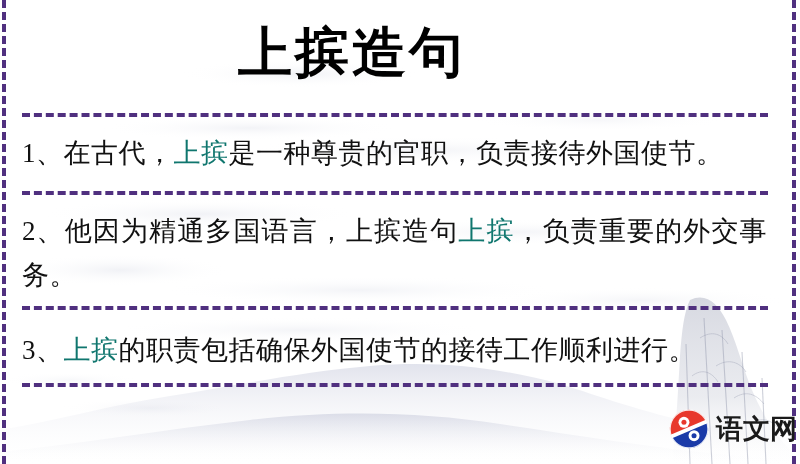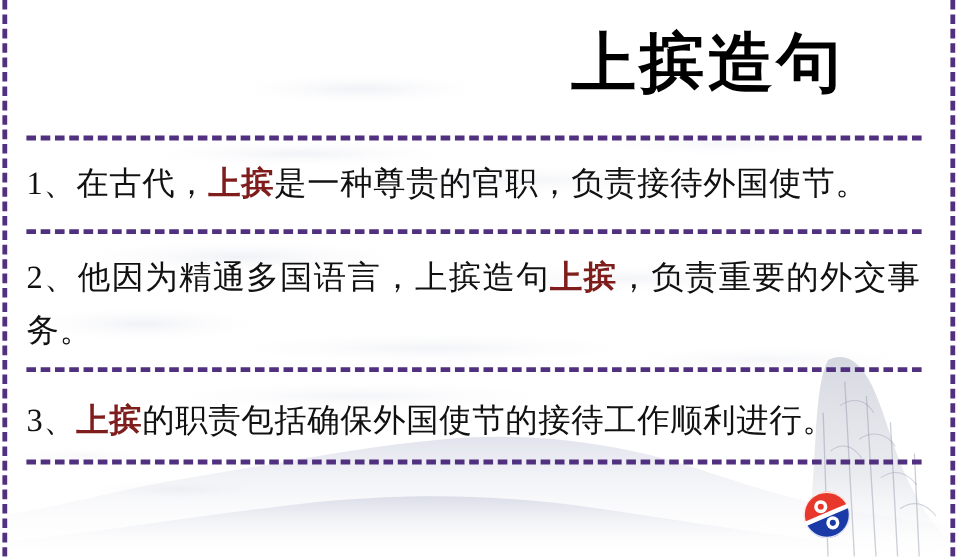--- a/index.html
+++ b/index.html
@@ -50,21 +50,21 @@
   .sep-2 { top: 191px; }
   .sep-3 { top: 306px; }
   .sep-4 { top: 383px; }
 
   
   .title {
     position: absolute;
     top: 18px;
     left: 0;
     width: 704px;
-    text-align: right;
+    text-align: center;
     font-size: 54px;
     line-height: 70px;
     font-weight: bold;
     color: #000000;
     letter-spacing: 3px;
     z-index: 4;
     font-family: "Liberation Serif", "DejaVu Serif", serif;
   }
 
   
@@ -83,22 +83,22 @@
     line-height: 44px;
     color: #111111;
     letter-spacing: 0.5px;
     text-align: justify;
   }
   .s1 { top: 18px; }
   .s2 { top: 96px; }
   .s3 { top: 215px; }
 
   .kw {
-    color: #7f1d1d;
-    font-weight: bold;
+    color: #0f766e;
+    font-weight: normal;
   }
 
   
   .logo {
     position: absolute;
     left: 668px;
     top: 408px;
     display: flex;
     align-items: center;
     gap: 6px;
@@ -216,15 +216,16 @@
       <path d="M8,68 L92,32" stroke="#ffffff" stroke-width="9" fill="none"></path>
 
       <circle cx="38" cy="34" r="13" fill="#ffffff"></circle>
       <circle cx="38" cy="34" r="6" fill="#e8382c"></circle>
 
       <circle cx="62" cy="66" r="13" fill="#ffffff"></circle>
       <circle cx="62" cy="66" r="6" fill="#1a3aa8"></circle>
 
       <circle cx="50" cy="50" r="45" fill="none" stroke="#ffffff" stroke-width="3" opacity="0.85"></circle>
     </svg>
+    <span class="logo-text">语文网</span>
   </div>
 
 </div>
 
 </body></html>

